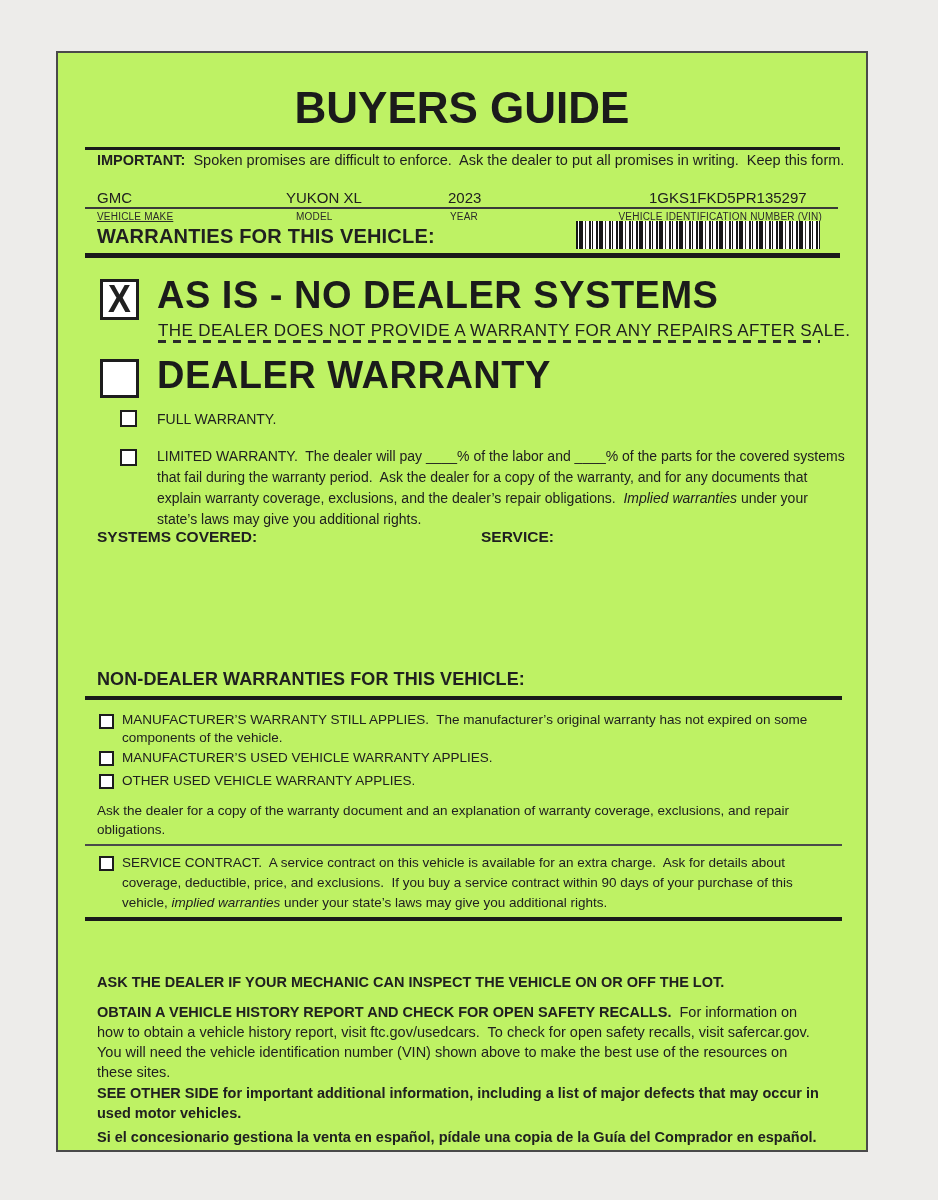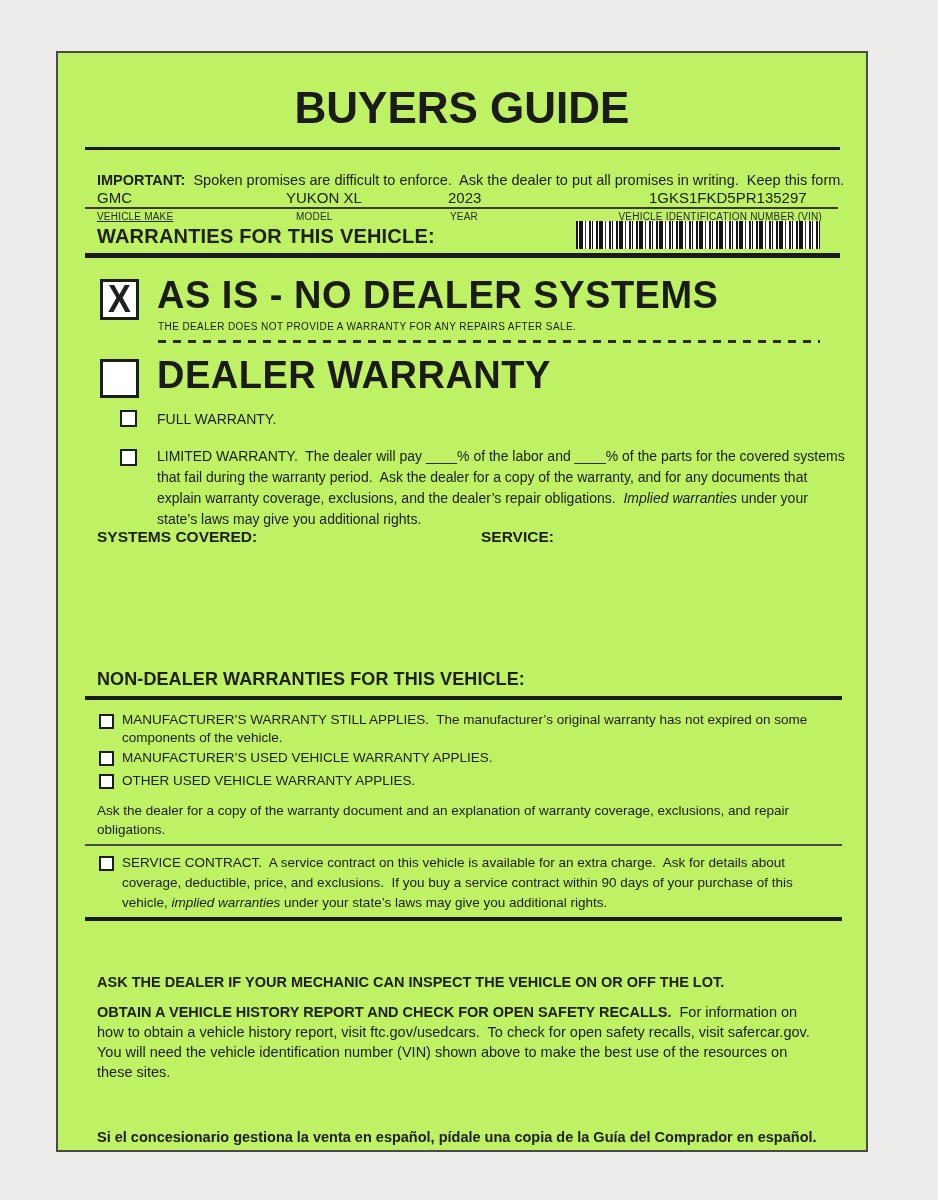--- a/index.html
+++ b/index.html
@@ -7,39 +7,39 @@
           font-family:"Liberation Sans","DejaVu Sans",sans-serif;color:#202020;}
   .doc{position:absolute;left:56px;top:51px;width:808px;height:1097px;background:#bef264;
        border:2px solid #4a4a4a;}
   .abs{position:absolute;}
   .pre{white-space:pre-wrap;}
   .rule{position:absolute;background:#1a1a1a;}
   .doc-title{left:0;right:0;top:30px;text-align:center;font-size:44px;font-weight:bold;
              letter-spacing:0px;color:#1b1b1b;}
   .b{font-weight:bold;}
   .i{font-style:italic;}
-  .important{left:39px;top:99px;font-size:14.5px;margin-top:20px;}
+  .important{left:39px;top:99px;font-size:14.5px;}
   .veh-val{font-size:15px;top:136px;}
   .veh-lab{font-size:10px;top:158px;letter-spacing:.2px;color:#2a2a2a;}
   .warr-head{left:39px;top:172px;font-size:20px;font-weight:bold;letter-spacing:.2px;}
   .barcode{left:518px;top:168px;width:244px;height:28px;
     background:repeating-linear-gradient(90deg,
       #161616 0 2px,#fff 2px 3px,
       #161616 3px 7px,#fff 7px 9px,
       #3a3632 9px 10px,#fff 10px 13px,
       #161616 13px 15px,#fff 15px 16px,
       #161616 16px 17px,#fff 17px 20px);}
   .cb{position:absolute;background:#fff;border:2px solid #1d1d1d;}
   .cb-lg{width:33px;height:35px;border-width:3px;}
   .cb-md{width:13px;height:13px;}
   .cb-sm{width:11px;height:11px;}
   .xmark{display:block;width:100%;text-align:center;font-size:38px;font-weight:bold;
          line-height:35px;transform:scaleX(.9);}
   .huge{font-size:38px;font-weight:bold;letter-spacing:.5px;color:#1b1b1b;line-height:1;}
-  .sub{font-size:10px;letter-spacing:.4px;}
+  .sub{font-size:17px;letter-spacing:.4px;}
   .dashes{position:absolute;height:3px;
     background:repeating-linear-gradient(90deg,#2b2b2b 0 8px,rgba(0,0,0,0) 8px 15px);}
   .body14{font-size:14px;line-height:21px;}
   .body135{font-size:13.5px;line-height:18px;}
   .foot{font-size:14.5px;line-height:20px;margin-top:43px;}
   .seclabel{font-size:15.5px;font-weight:bold;}
   .ndhead{font-size:18px;font-weight:bold;letter-spacing:.1px;}
 </style>
 </head>
 <body>
@@ -117,17 +117,19 @@
 
     <div class="rule" style="left:27px;top:864px;width:757px;height:4px;"></div>
 
     <div class="abs foot b" style="left:39px;top:876px;">ASK THE DEALER IF YOUR MECHANIC CAN INSPECT THE VEHICLE ON OR OFF THE LOT.</div>
 
     <div class="abs foot pre" style="left:39px;top:906px;width:752px;"><span class="b">OBTAIN A VEHICLE HISTORY REPORT AND CHECK FOR OPEN SAFETY RECALLS.</span><span>  For information on
 how to obtain a vehicle history report, visit ftc.gov/usedcars.  To check for open safety recalls, visit safercar.gov.
 You will need the vehicle identification number (VIN) shown above to make the best use of the resources on
 these sites.</span></div>
 
+    <div class="abs foot b pre" style="left:39px;top:987px;width:752px;">SEE OTHER SIDE for important additional information, including a list of major defects that may occur in
+used motor vehicles.</div>
 
     <div class="abs foot b" style="left:39px;top:1031px;">Si el concesionario gestiona la venta en español, pídale una copia de la Guía del Comprador en español.</div>
 
   </div>
 </div>
 
 </body></html>

